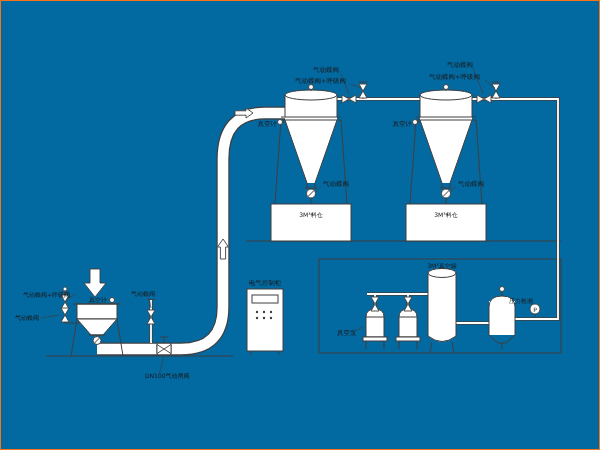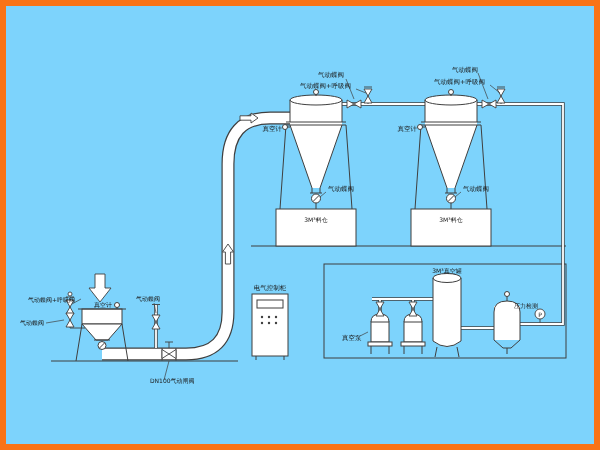--- a/index.html
+++ b/index.html
@@ -1,16 +1,16 @@
 <!DOCTYPE html>
 <html><head>
 <meta charset="utf-8">
 <style>
   html,body{margin:0;padding:0;background:#fff;}
-  .canvas{position:relative;width:600px;height:450px;background:#7dd3fc;border:6px solid #f97316;box-sizing:border-box;overflow:hidden;}
+  .canvas{position:relative;width:600px;height:450px;background:#0369a1;border:1px solid #f97316;box-sizing:border-box;overflow:hidden;}
   svg{display:block;}
   text{font-family:"DejaVu Sans","Liberation Sans",sans-serif;fill:#1a1a1a;font-size:6.5px;}
   .lbl-sm{font-size:6px;}
 </style>
 </head>
 <body>
 
 <div class="canvas">
 <svg width="600" height="450" viewBox="0 0 600 450">
 

